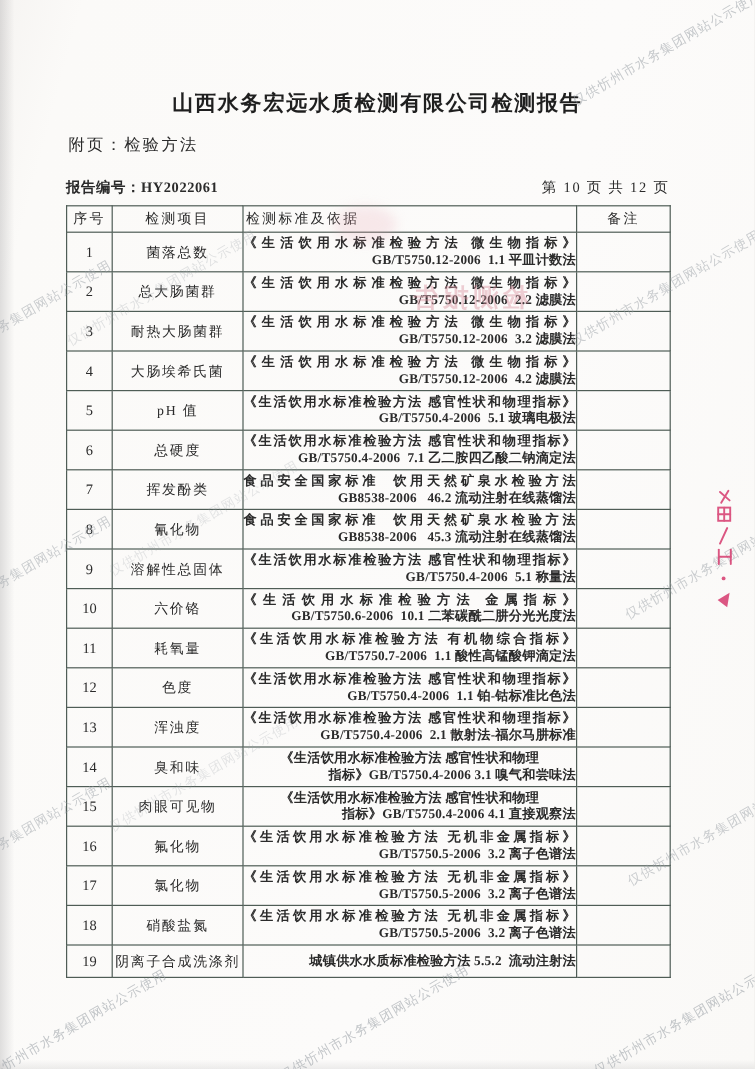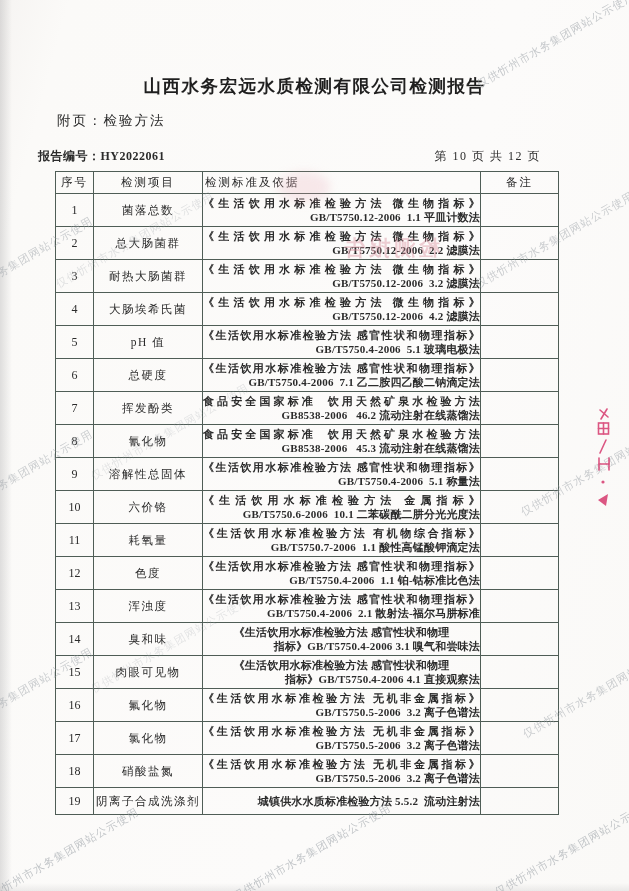--- a/index.html
+++ b/index.html
@@ -13,21 +13,21 @@
     color:#2b2b2b;
   }
   .edge-shade{position:absolute;left:0;top:0;width:12px;height:100%;
     background:linear-gradient(90deg,rgba(90,90,95,.18),rgba(90,90,95,0));}
   .bottom-shade{position:absolute;left:0;bottom:0;width:100%;height:8px;
     background:linear-gradient(0deg,rgba(90,90,95,.10),rgba(90,90,95,0));}
 
   h1.title{margin:0;padding:74px 0 0 0;text-align:center;
     font-size:17.5px;font-weight:bold;letter-spacing:1.5px;color:#1f1f1f;}
   .subtitle{margin:14px 0 0 57px;font-size:13.5px;font-weight:normal;letter-spacing:2px;}
-  .meta{margin:18px 0 6px 38px;width:503px;display:flex;
+  .meta{margin:18px 0 6px 55px;width:503px;display:flex;
     justify-content:space-between;align-items:flex-end;}
   .report-no{font-size:12px;font-weight:bold;letter-spacing:.5px;}
   .page-ind{font-size:12px;letter-spacing:1.5px;}
 
   table.methods{margin-left:55px;width:503px;border-collapse:collapse;table-layout:fixed;
     position:relative;z-index:2;background:transparent;}
   table.methods col.c0{width:38px;}
   table.methods col.c1{width:109px;}
   table.methods col.c2{width:278px;}
   table.methods col.c3{width:78px;}

